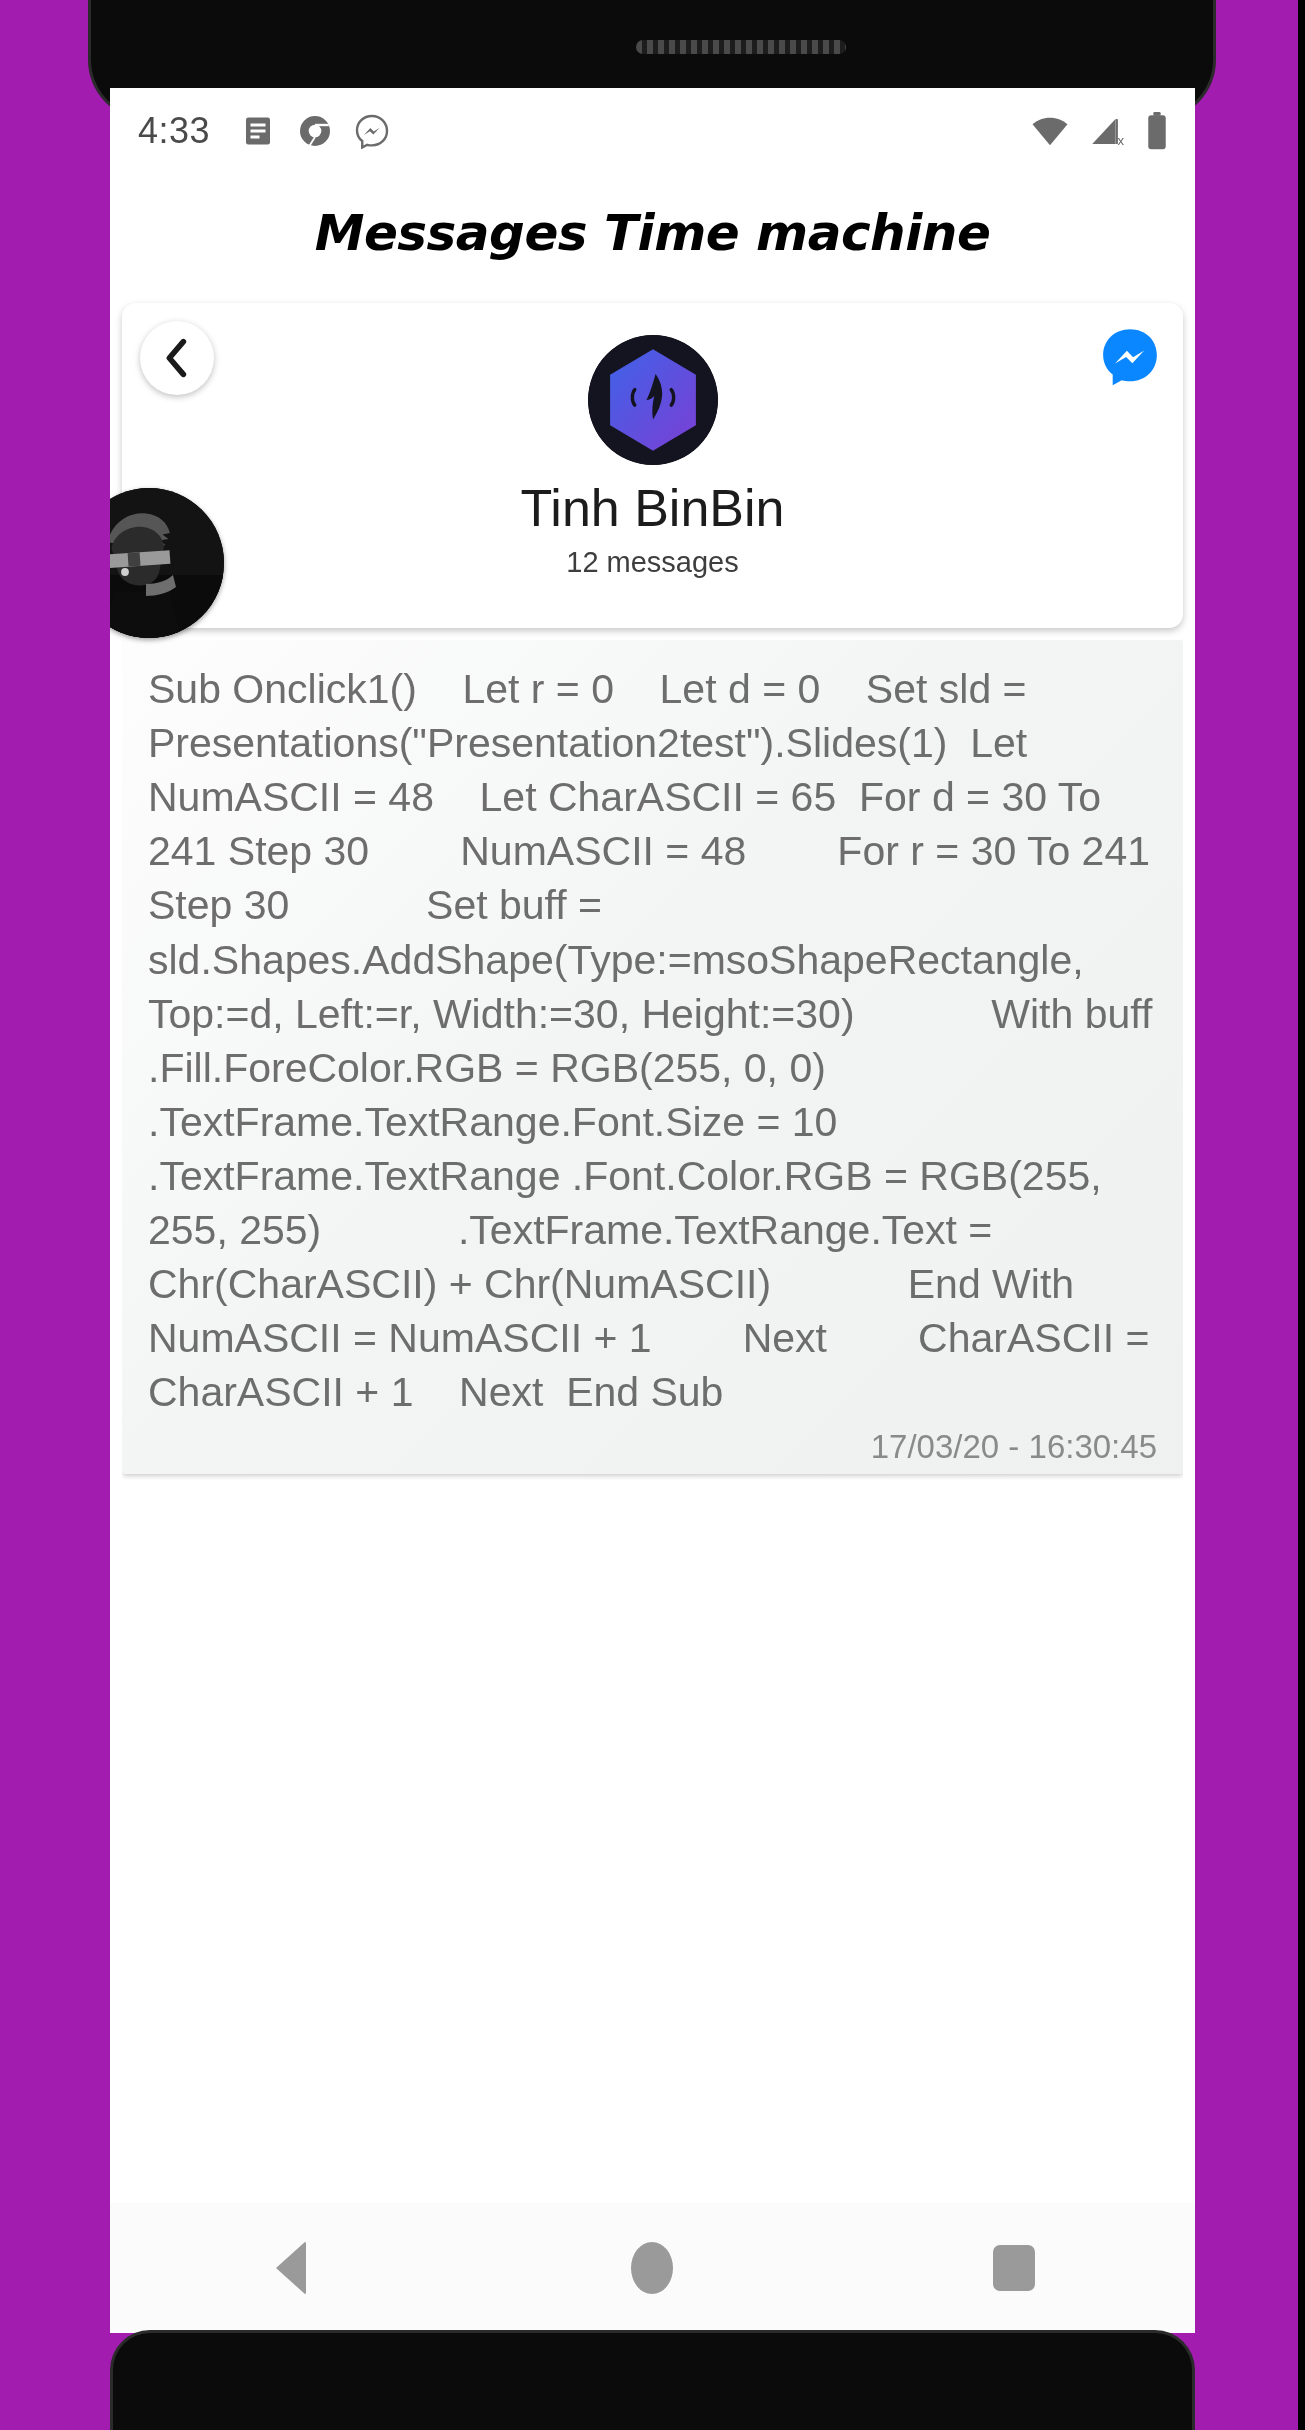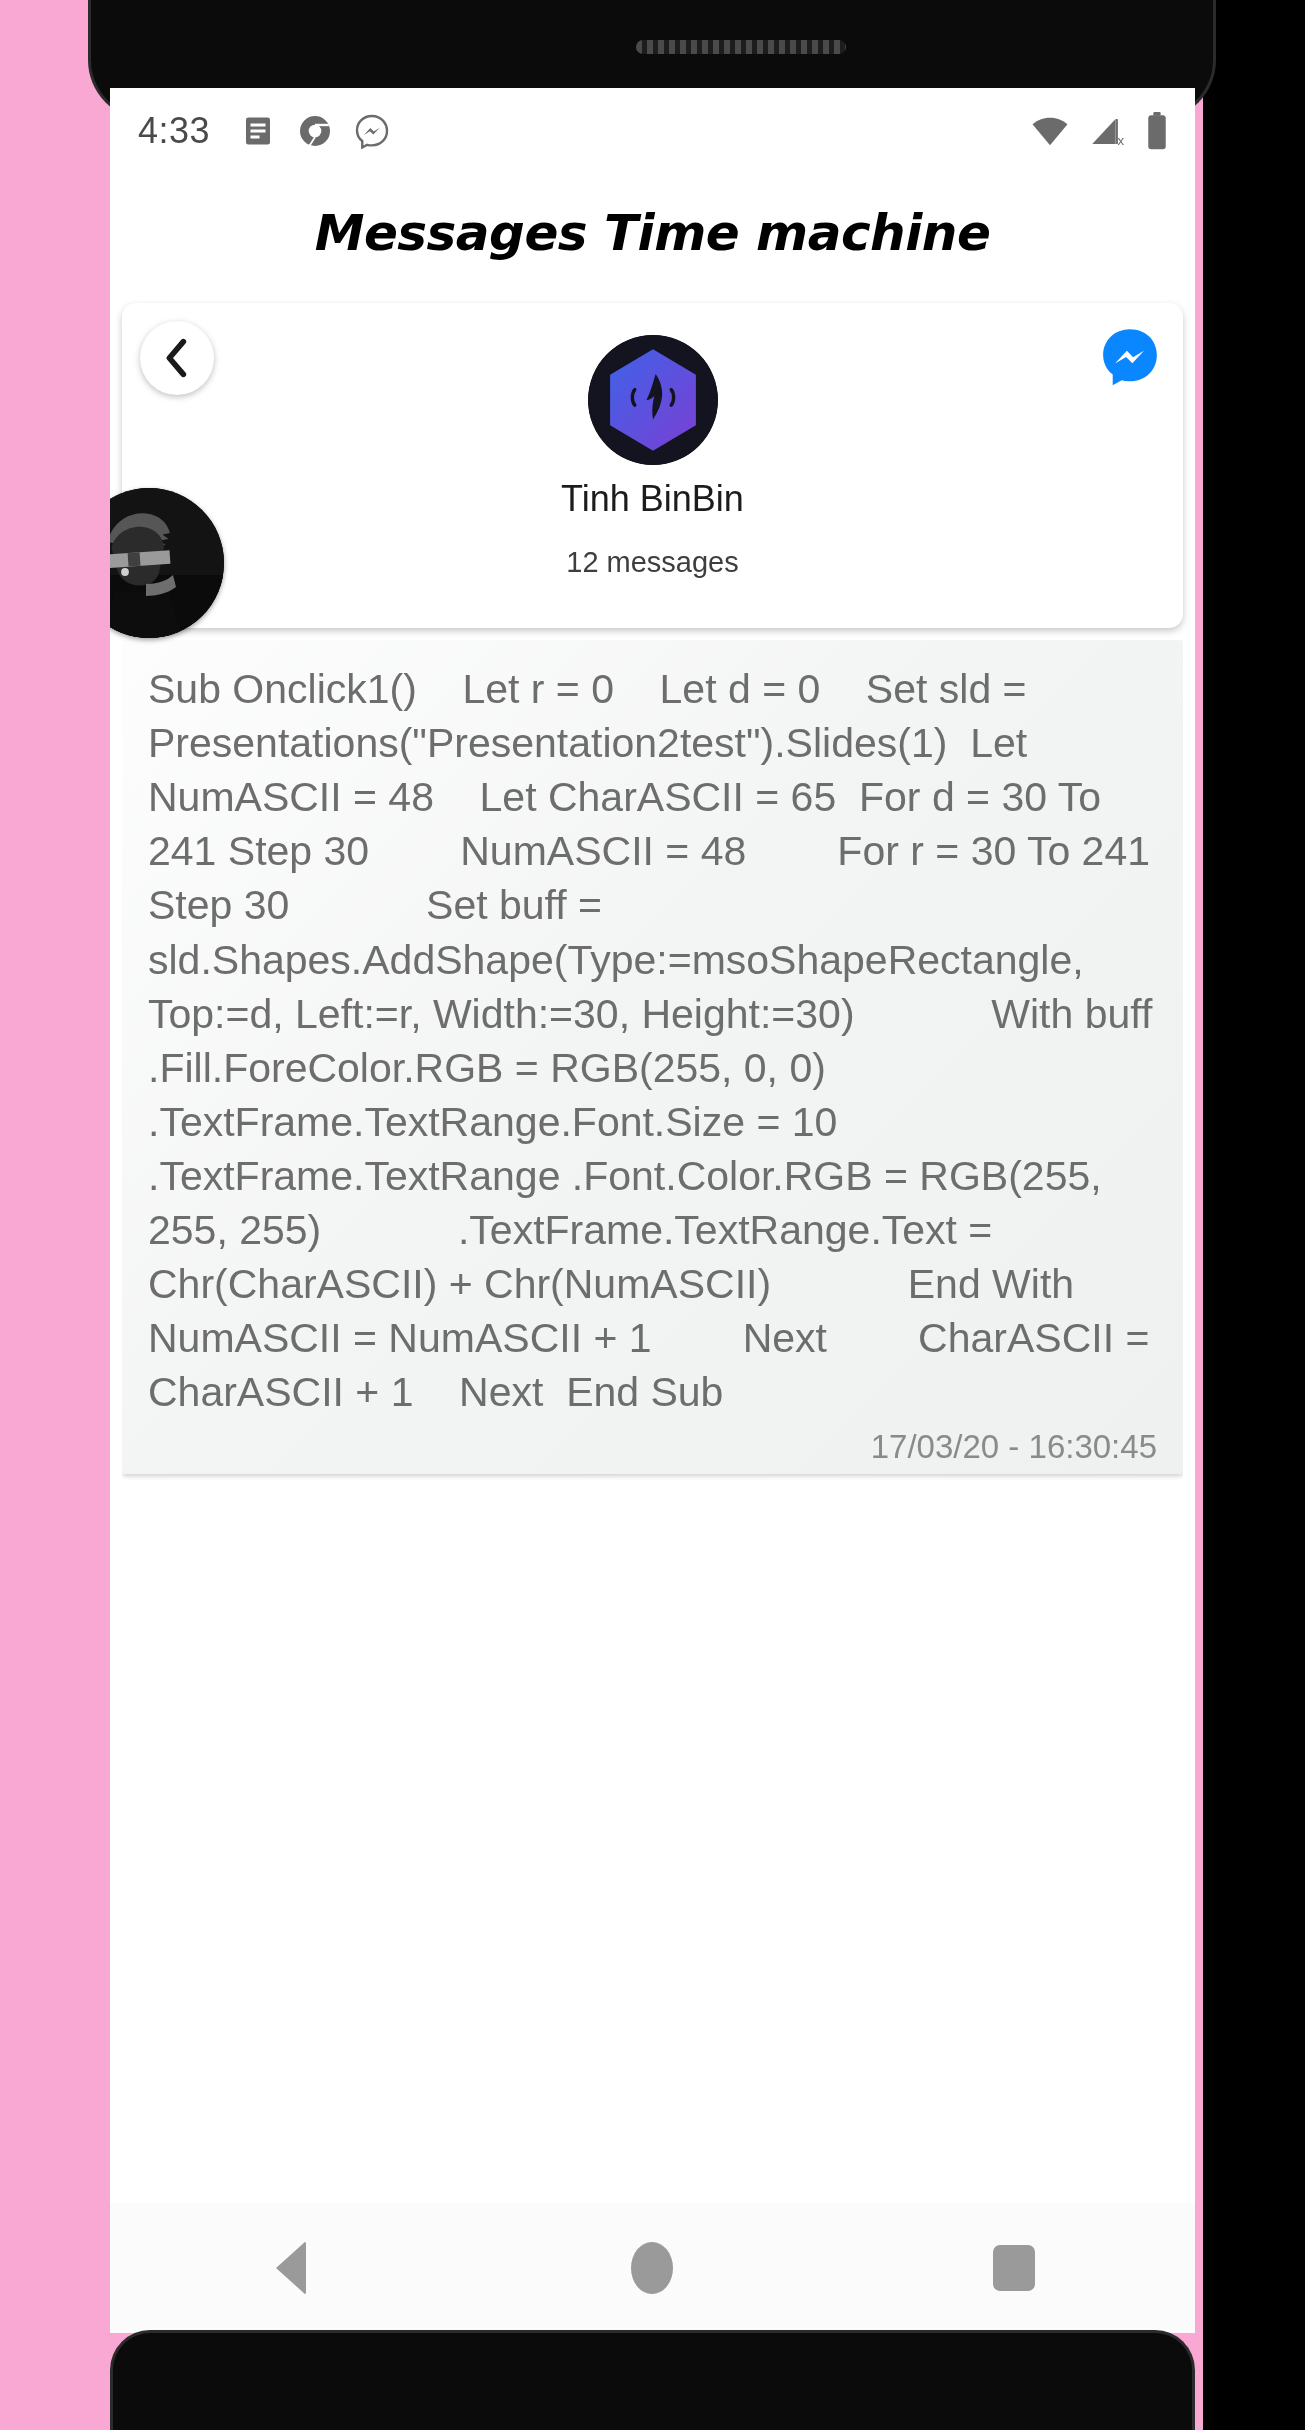--- a/index.html
+++ b/index.html
@@ -6,22 +6,22 @@
 
   html, body {
     width:1305px; height:2430px;
     background:#000;
     font-family:"Liberation Sans", sans-serif;
     overflow:hidden;
   }
 
   
   #device-frame{
-    position:absolute; left:0; top:0; width:1203px; height:2430px;
-    background:#f9a8d4;
+    position:absolute; left:0; top:0; width:1298px; height:2430px;
+    background:#a21caf;
   }
   #bezel-top{
     position:absolute; left:88px; top:0px; width:1128px; height:120px;
     background:#0b0b0b;
     border:3px solid #2b2b2b;
     border-top:none;
     border-radius:0 0 60px 60px;
   }
   #speaker-grill{
     position:absolute; left:545px; top:40px; width:210px; height:14px;
@@ -98,21 +98,21 @@
   #contact-avatar{
     position:absolute; left:50%; top:32px; transform:translateX(-50%);
     width:130px; height:130px; border-radius:50%;
     background:#121118;
     display:flex; align-items:center; justify-content:center;
     overflow:hidden;
   }
   #contact-name{
     position:absolute; top:175px; left:0; width:100%;
     text-align:center;
-    font-size:36px; color:#1c1c1c;
+    font-size:52px; color:#1c1c1c;
     font-family:"Liberation Sans", sans-serif;
   }
   #contact-submeta{
     position:absolute; top:243px; left:0; width:100%;
     text-align:center;
     font-size:29px; color:#3e3e3e;
     font-family:"Liberation Sans", sans-serif;
   }
   #self-avatar{
     position:absolute; left:-48px; top:185px;

